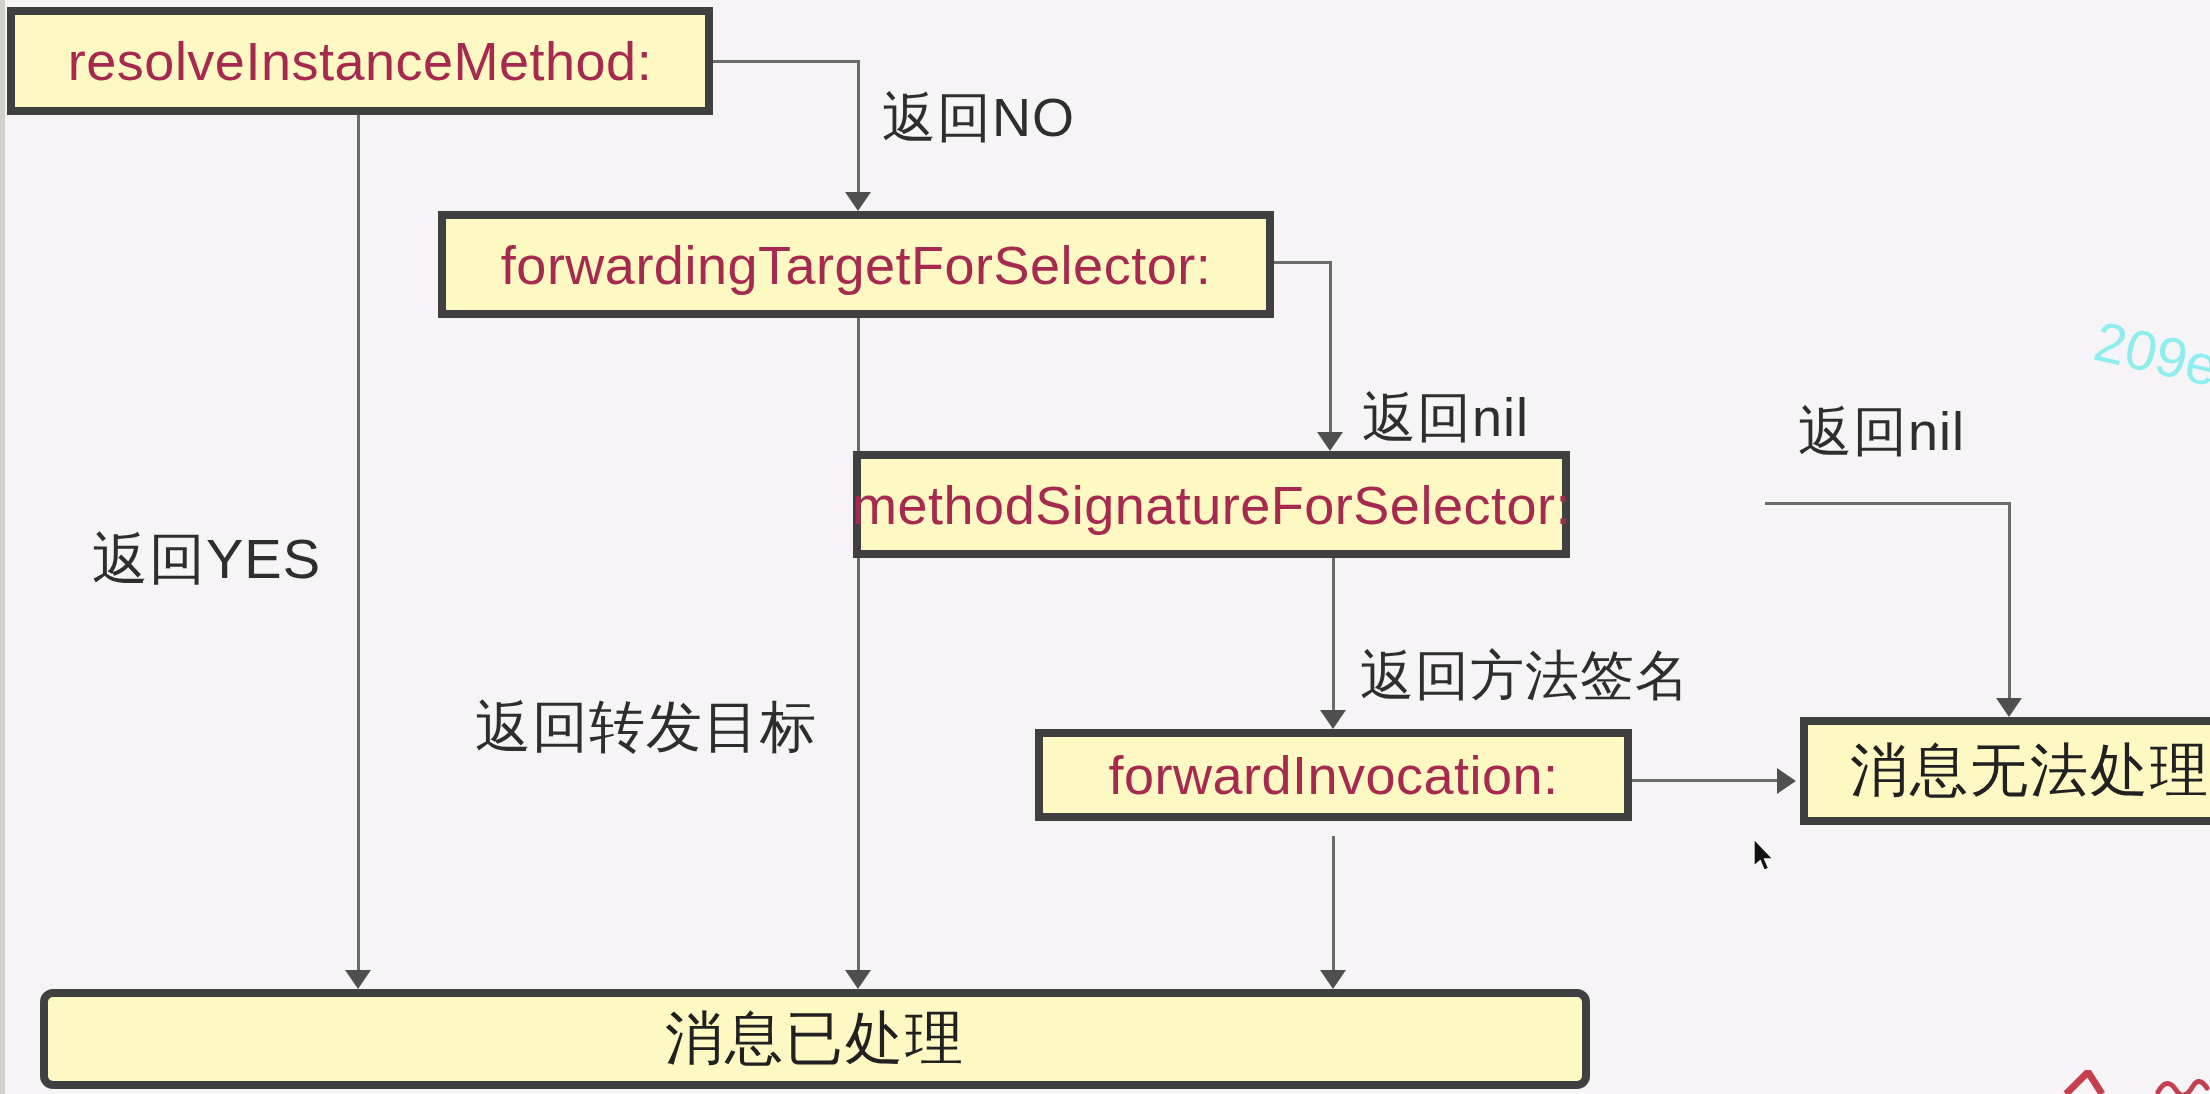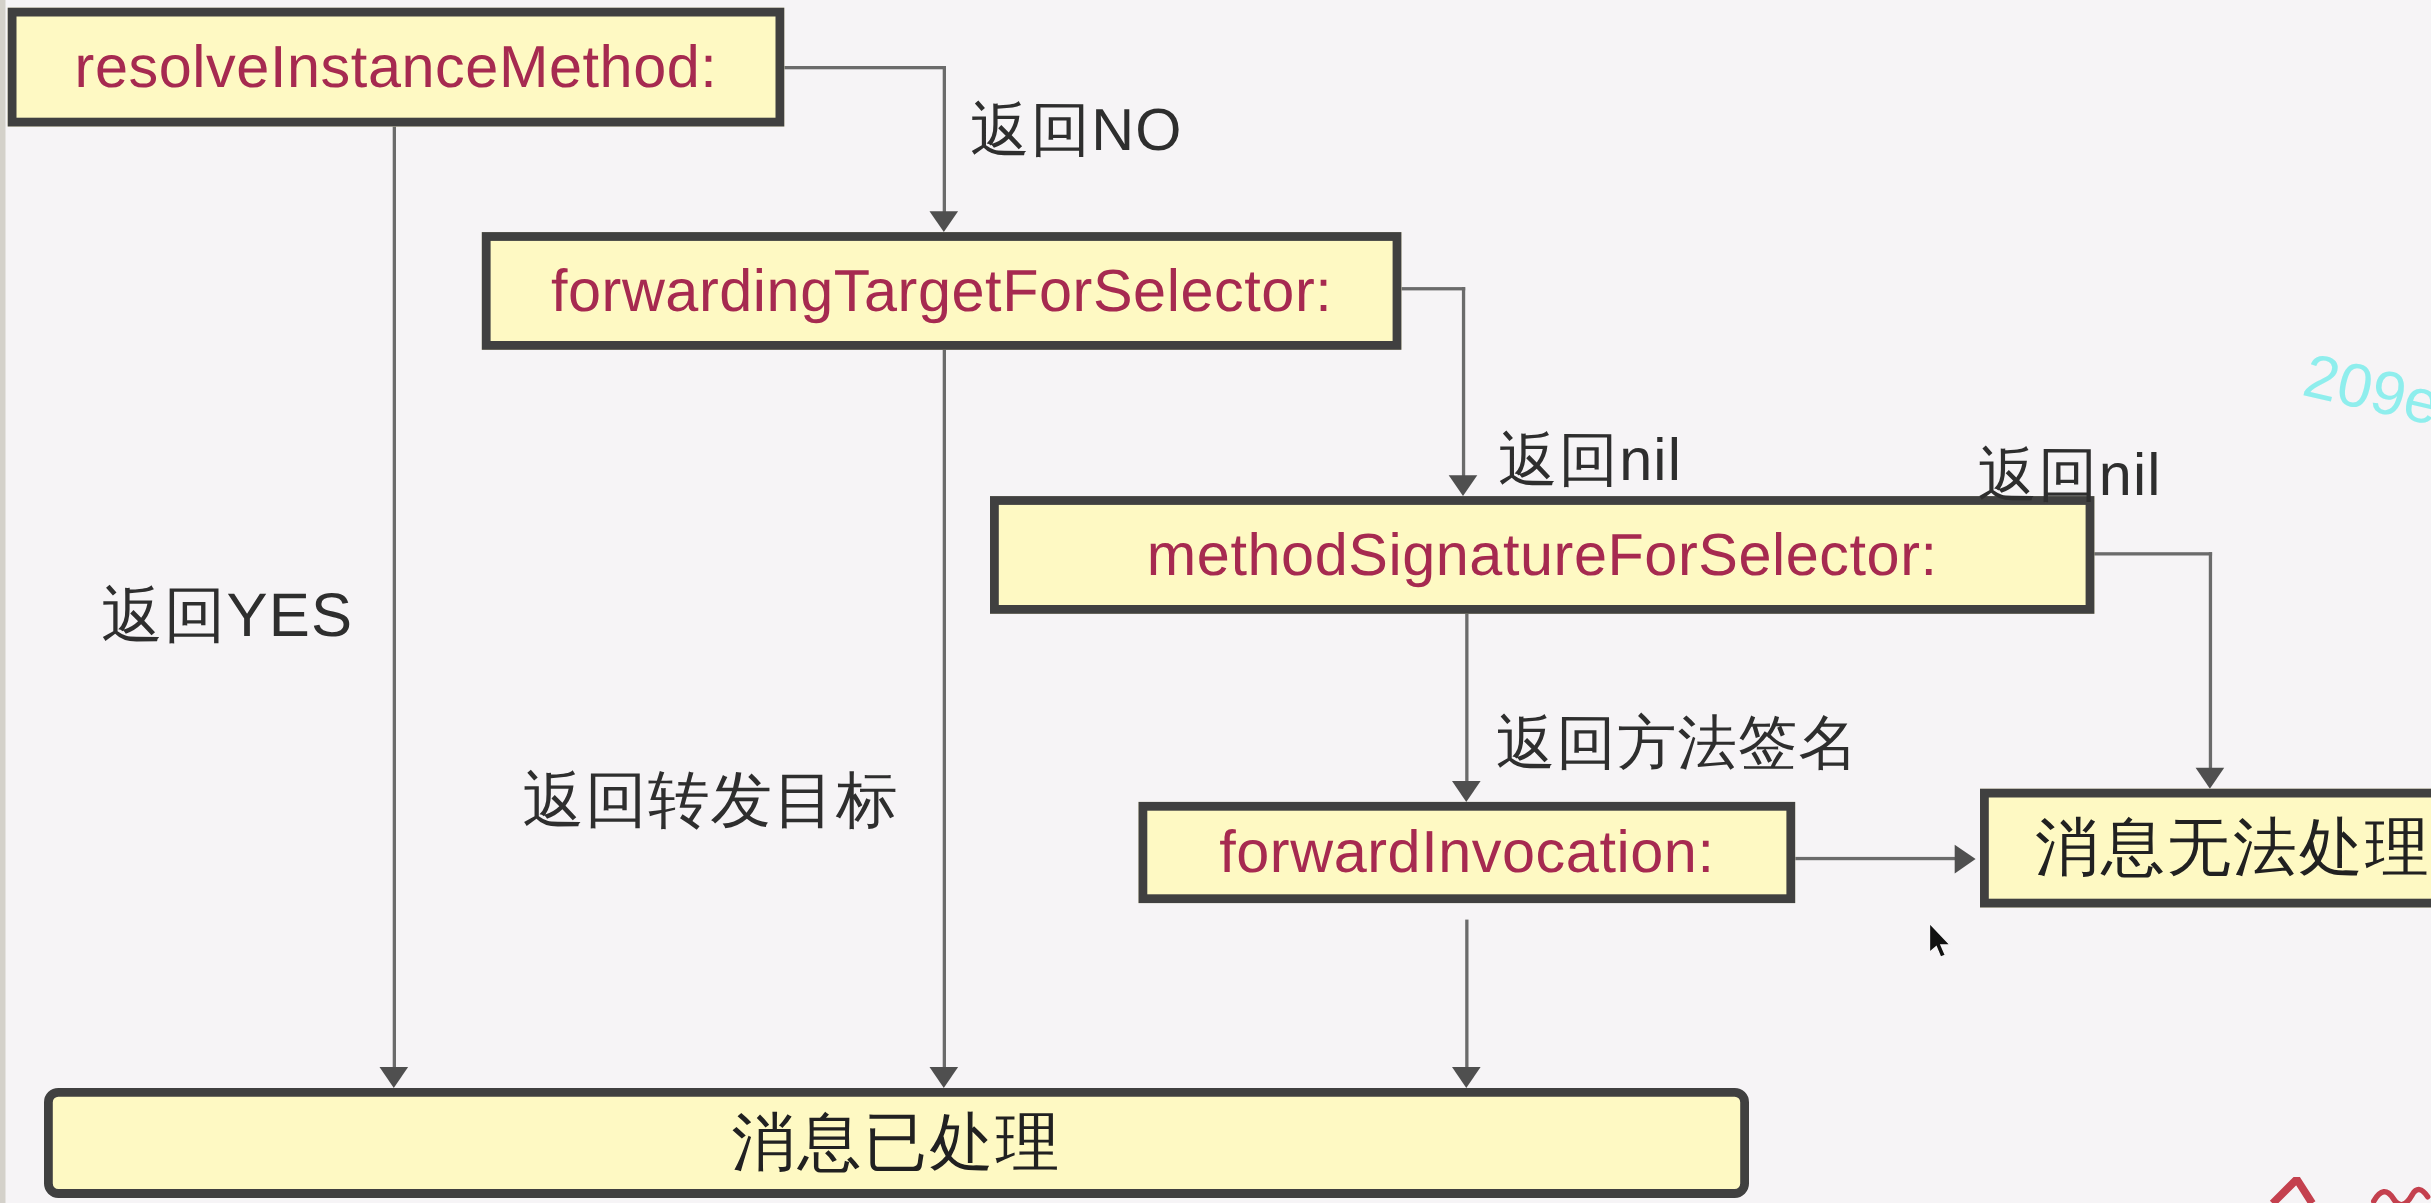--- a/index.html
+++ b/index.html
@@ -32,21 +32,21 @@
     font-size: 54px;
     letter-spacing: 0.5px;
   }
   .node .cjk-label {
     color: #212121;
     font-size: 58px;
     letter-spacing: 2px;
   }
   #node-resolve   { left: 7px;    top: 7px;    width: 706px; height: 108px; }
   #node-fwdtarget { left: 438px;  top: 211px;  width: 836px; height: 107px; }
-  #node-methodsig { left: 900px;  top: 451px;  width: 1004px; height: 107px; }
+  #node-methodsig { left: 853px;  top: 451px;  width: 717px; height: 107px; }
   #node-fwdinvoke { left: 1035px; top: 729px;  width: 597px; height: 92px; }
   #node-unhandled { left: 1800px; top: 717px;  width: 462px; height: 108px; justify-content: flex-start; padding-left: 42px; }
   #node-handled   { left: 40px;   top: 989px;  width: 1550px; height: 100px; border-radius: 13px; }
 
   .line { position: absolute; background: #6b6b6b; }
   .hline { height: 3px; }
   .vline { width: 3px; }
 
   .arrow-down {
     position: absolute;

